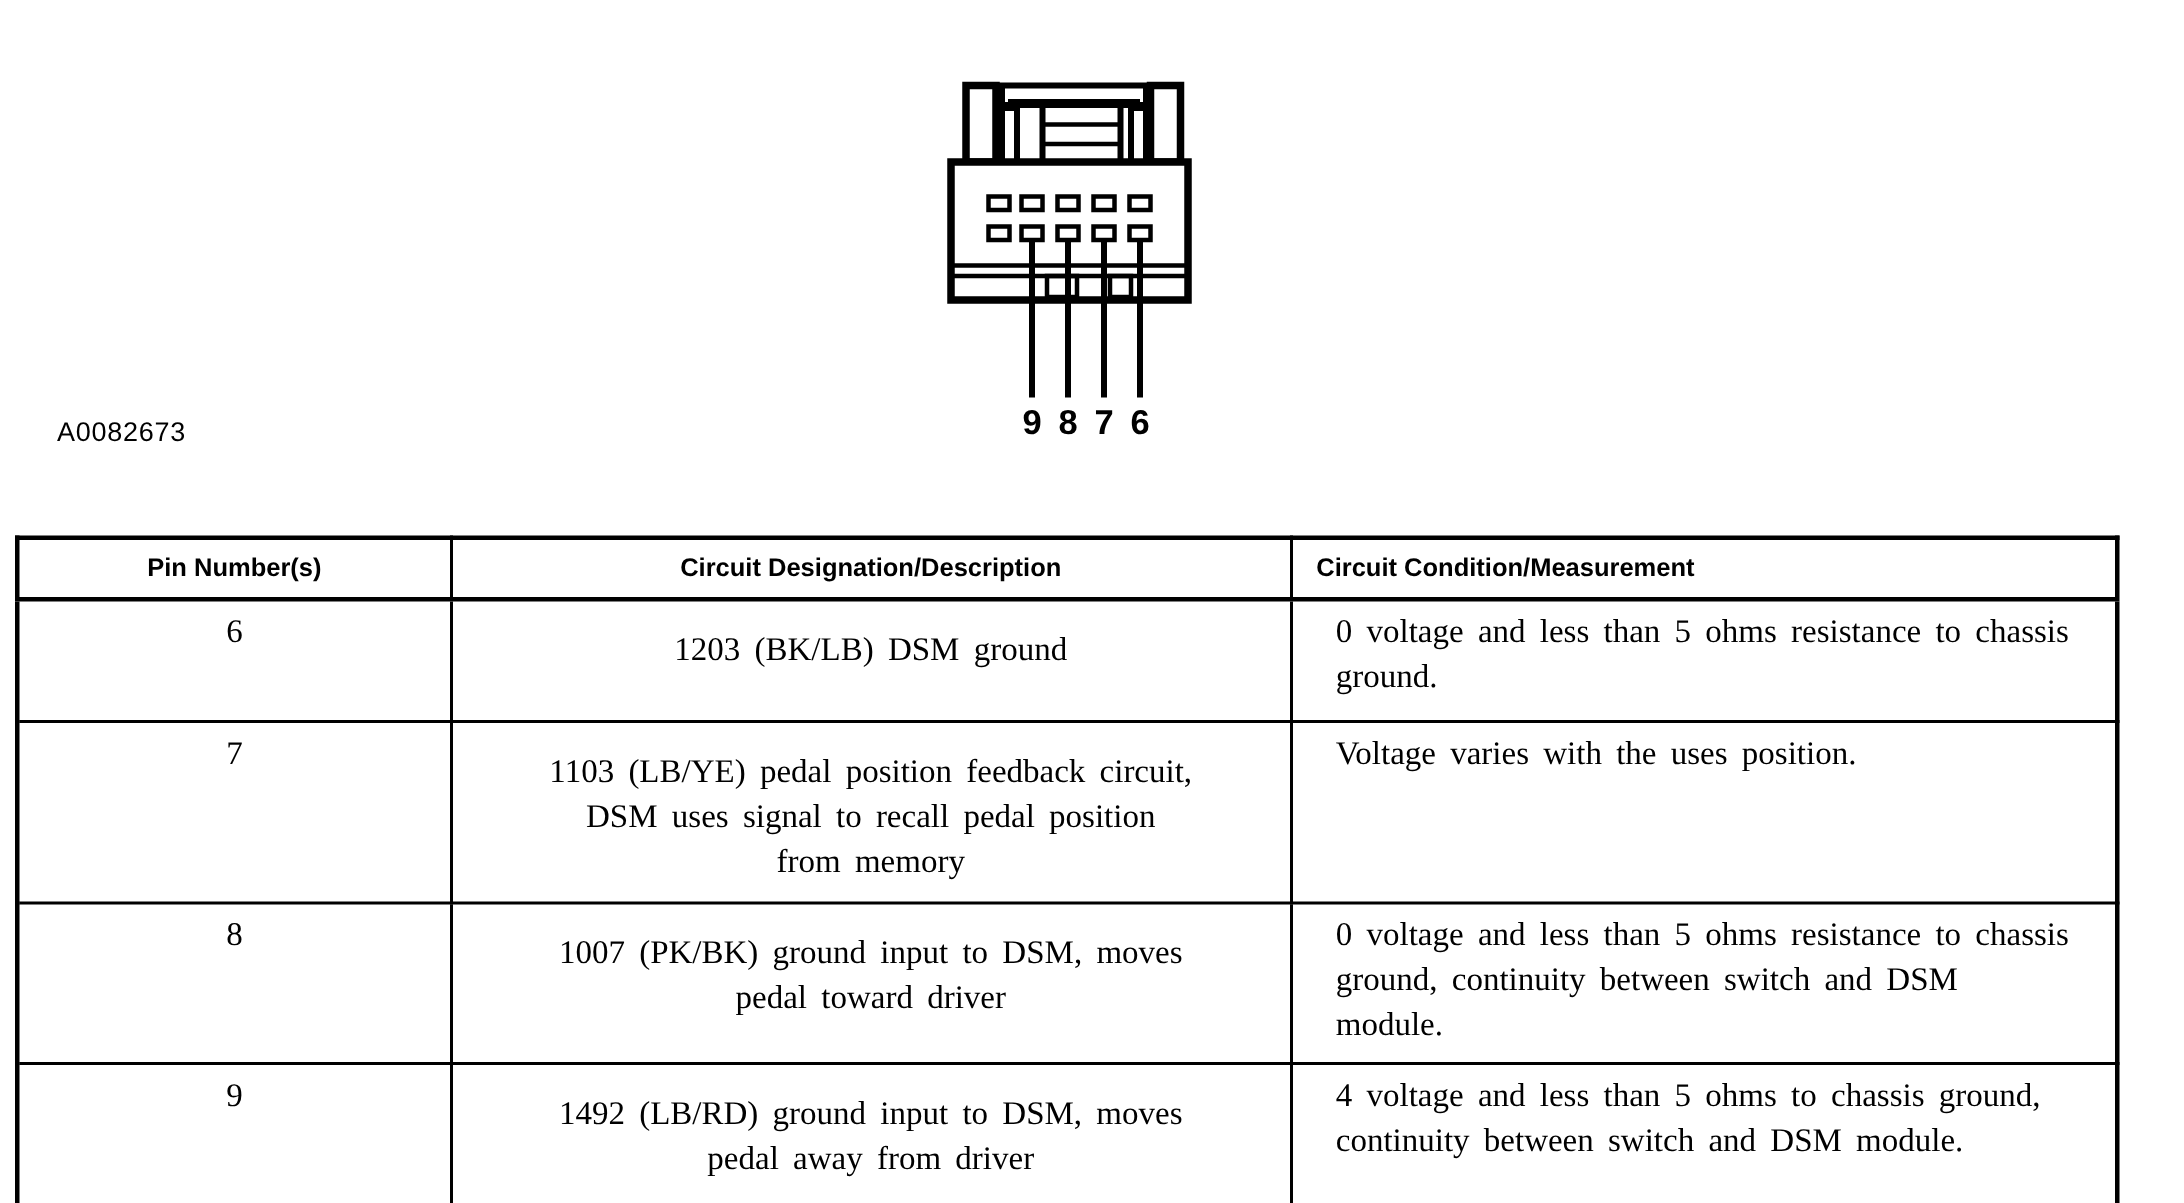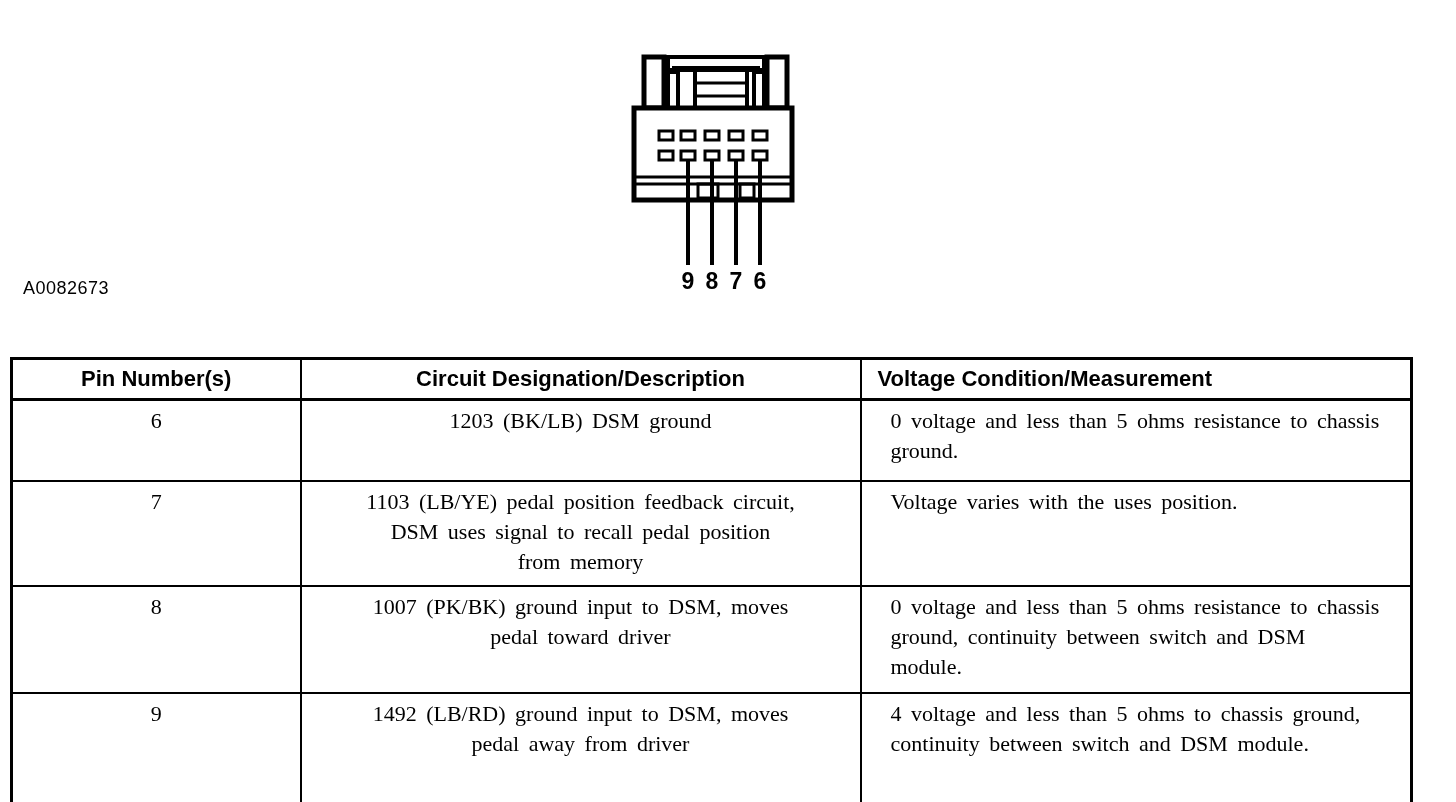--- a/index.html
+++ b/index.html
@@ -10,21 +10,21 @@
     background: #ffffff;
     overflow: hidden;
     font-family: "Liberation Sans", sans-serif;
     color: #000000;
   }
 
   
   .figure-area { position: absolute; left: 0; top: 0; width: 1456px; height: 357px; }
   .connector-svg { position: absolute; left: 560px; top: 45px; }
   .figure-code {
-    position: absolute; left: 23px; top: 278px;
+    position: absolute; left: 38px; top: 278px;
     font-size: 18px; letter-spacing: 0.5px;
     font-family: "Liberation Sans", sans-serif;
   }
   .pin-digit {
     position: absolute; top: 268px;
     transform: translateX(-50%);
     font-size: 23px; font-weight: bold;
     font-family: "Liberation Sans", sans-serif;
   }
   .pin-digit.d9 { left: 688px; }
@@ -41,38 +41,38 @@
     background: #ffffff;
   }
   table.pin-table, table.pin-table th, table.pin-table td {
     border: 2px solid #000000;
   }
   table.pin-table { border: 3px solid #000000; }
   table.pin-table thead th { border-bottom: 3px solid #000000; }
 
   th {
     font-family: "Liberation Sans", sans-serif;
-    font-size: 22px; font-weight: bold;
+    font-size: 17px; font-weight: bold;
     height: 38px; padding: 0;
     vertical-align: middle;
   }
   th.h-pin, th.h-circuit { text-align: center; }
   th.h-condition { text-align: left; padding-left: 16px; }
 
   td {
     font-family: "Liberation Serif", serif;
     font-size: 22px;
     line-height: 30px;
     vertical-align: top;
     padding: 5px 0 0 0;
     word-spacing: 4px;
   }
   td.c-pin { text-align: center; }
   td.c-circuit { text-align: center; }
-  td.c-circuit .cell-inner { max-width: 430px; margin: 0 auto; }
+  td.c-circuit .cell-inner { max-width: 430px; margin: 12px auto; }
   td.c-condition { text-align: left; padding-left: 29px; padding-right: 10px; }
   td.c-condition .cell-inner { max-width: 490px; }
 
   tr.r1 td { height: 74px; }
   tr.r2 td { height: 98px; }
   tr.r3 td { height: 100px; }
   tr.r4 td { height: 103px; }
 </style>
 </head>
 <body>
@@ -129,21 +129,21 @@
   <table class="pin-table">
     <colgroup>
       <col style="width:289px">
       <col style="width:560px">
       <col style="width:551px">
     </colgroup>
     <thead>
       <tr>
         <th class="h-pin">Pin Number(s)</th>
         <th class="h-circuit">Circuit Designation/Description</th>
-        <th class="h-condition">Voltage Condition/Measurement</th>
+        <th class="h-condition">Circuit Condition/Measurement</th>
       </tr>
     </thead>
     <tbody>
       <tr class="r1">
         <td class="c-pin">6</td>
         <td class="c-circuit">
             <div class="cell-inner">1203 (BK/LB) DSM ground</div>
           </td>
         <td class="c-condition">
             <div class="cell-inner">0 voltage and less than 5 ohms resistance to chassis ground.</div>

